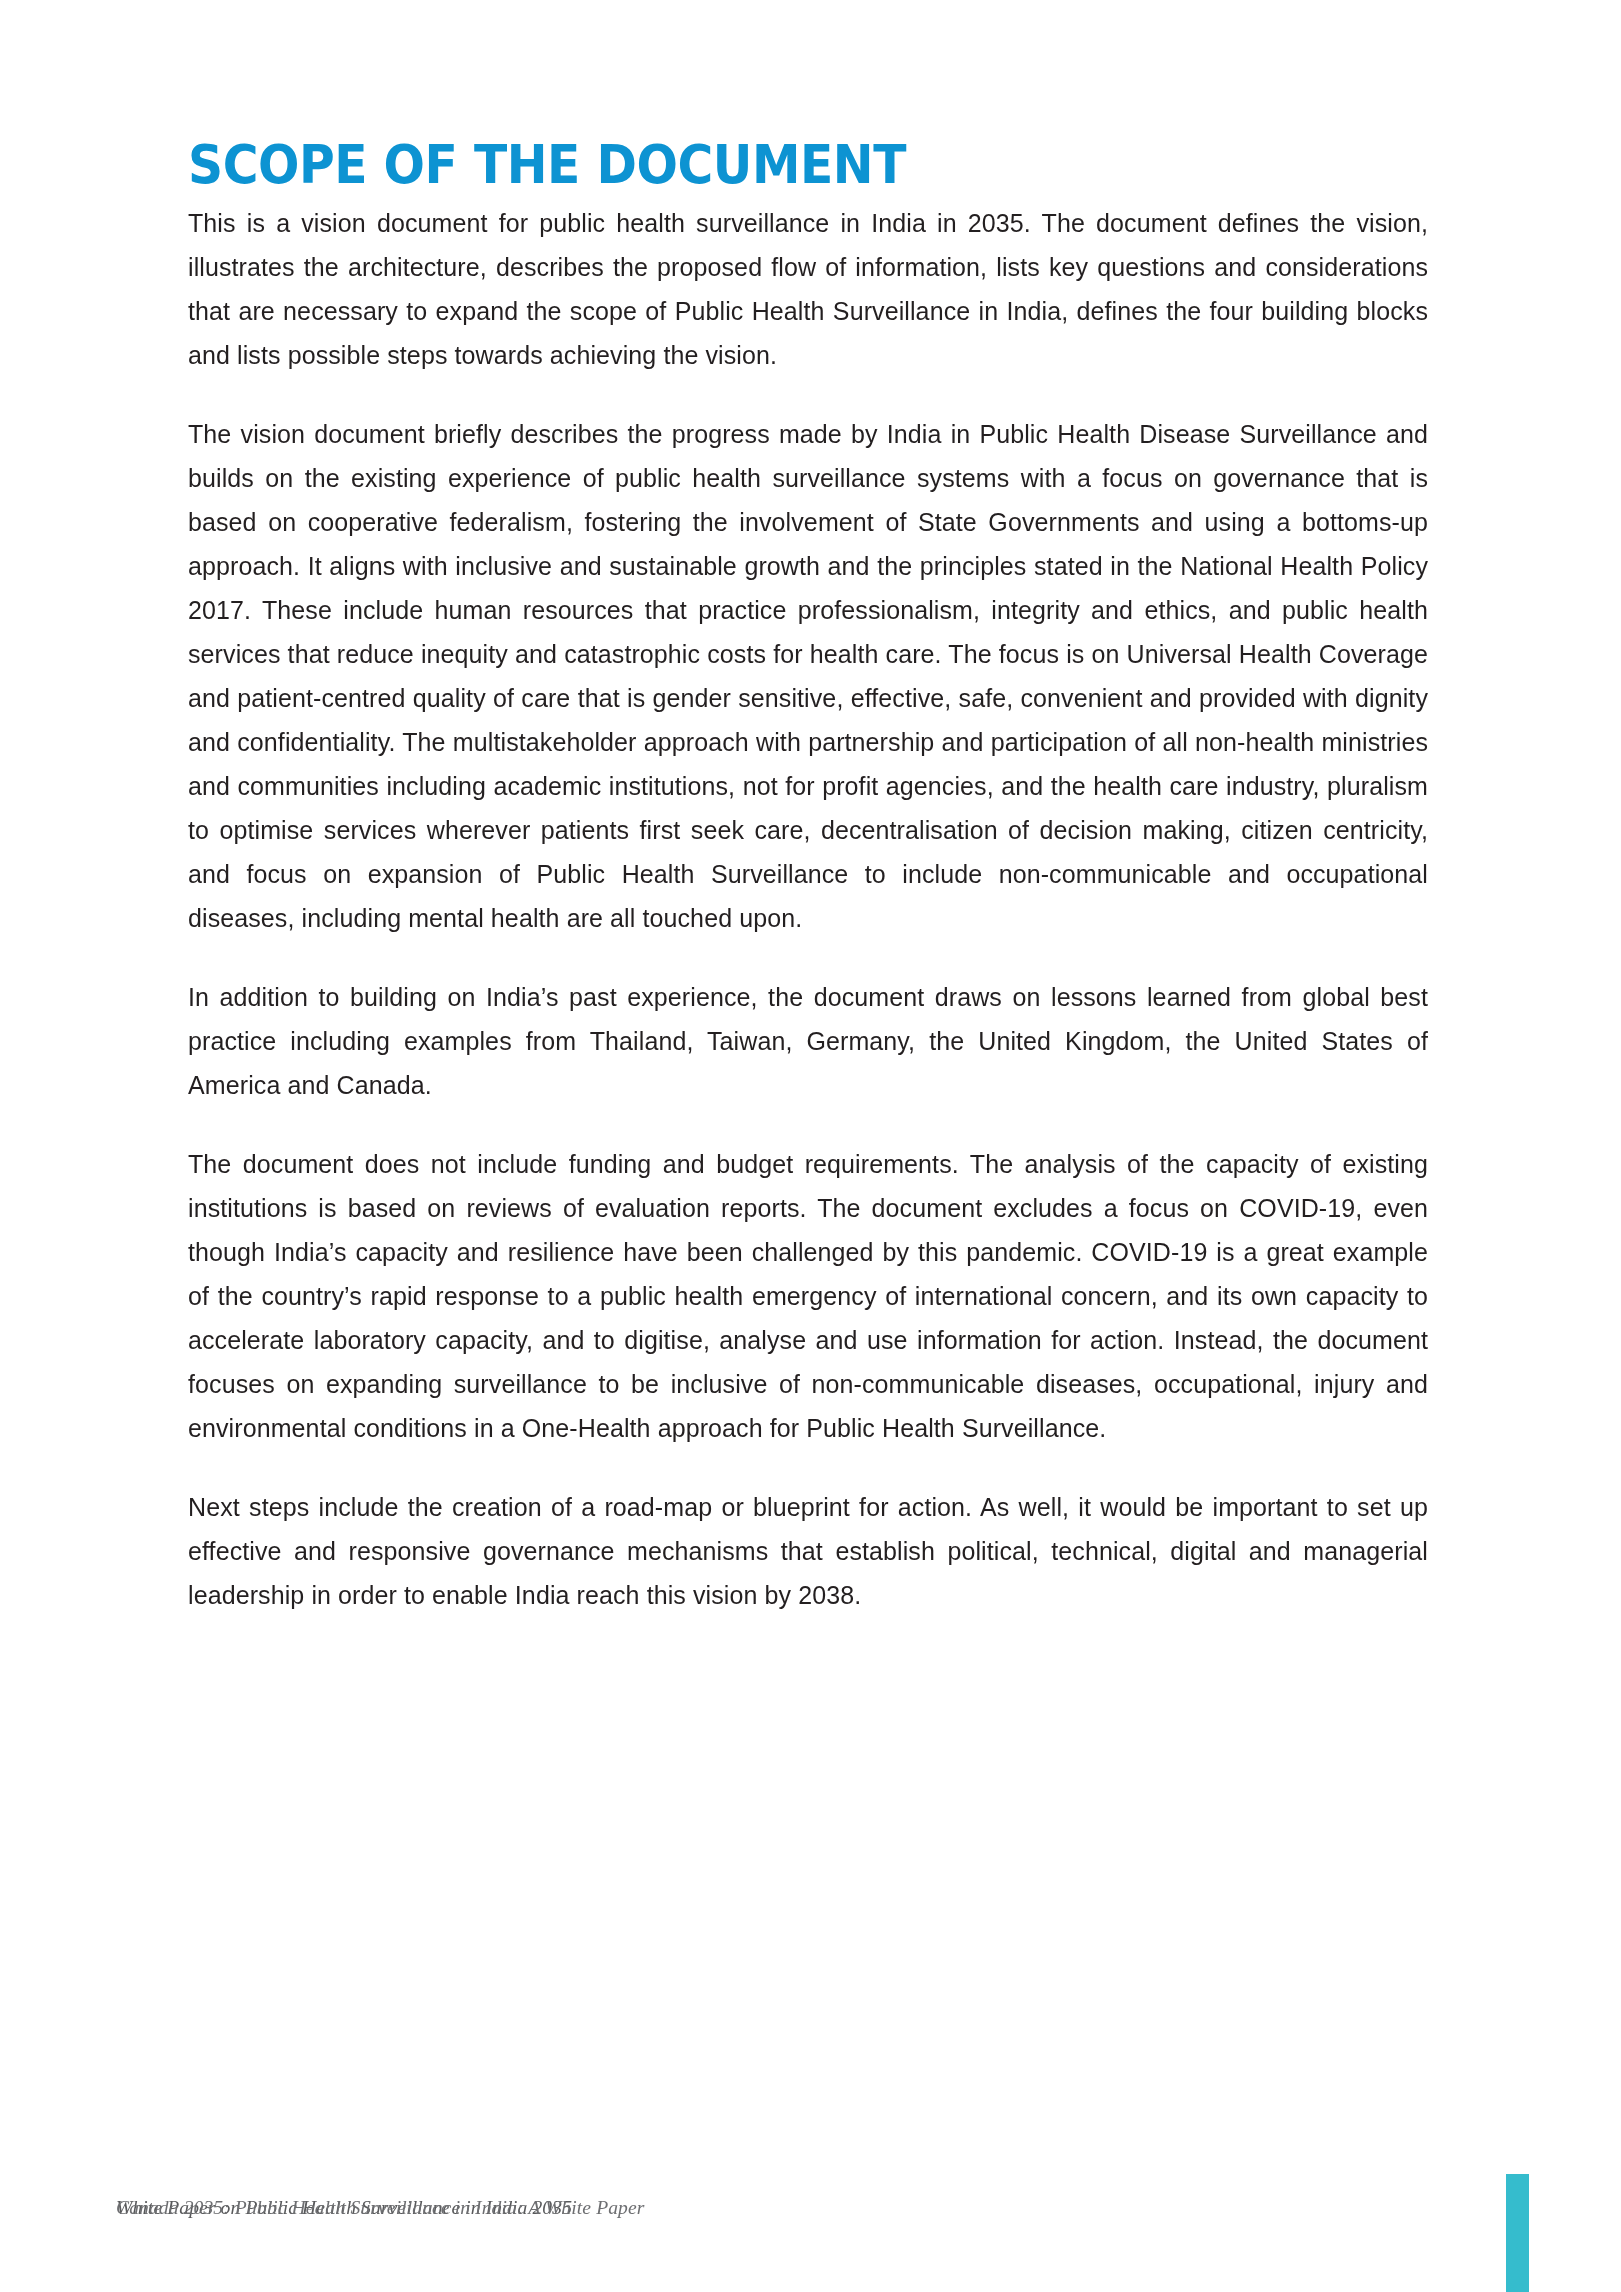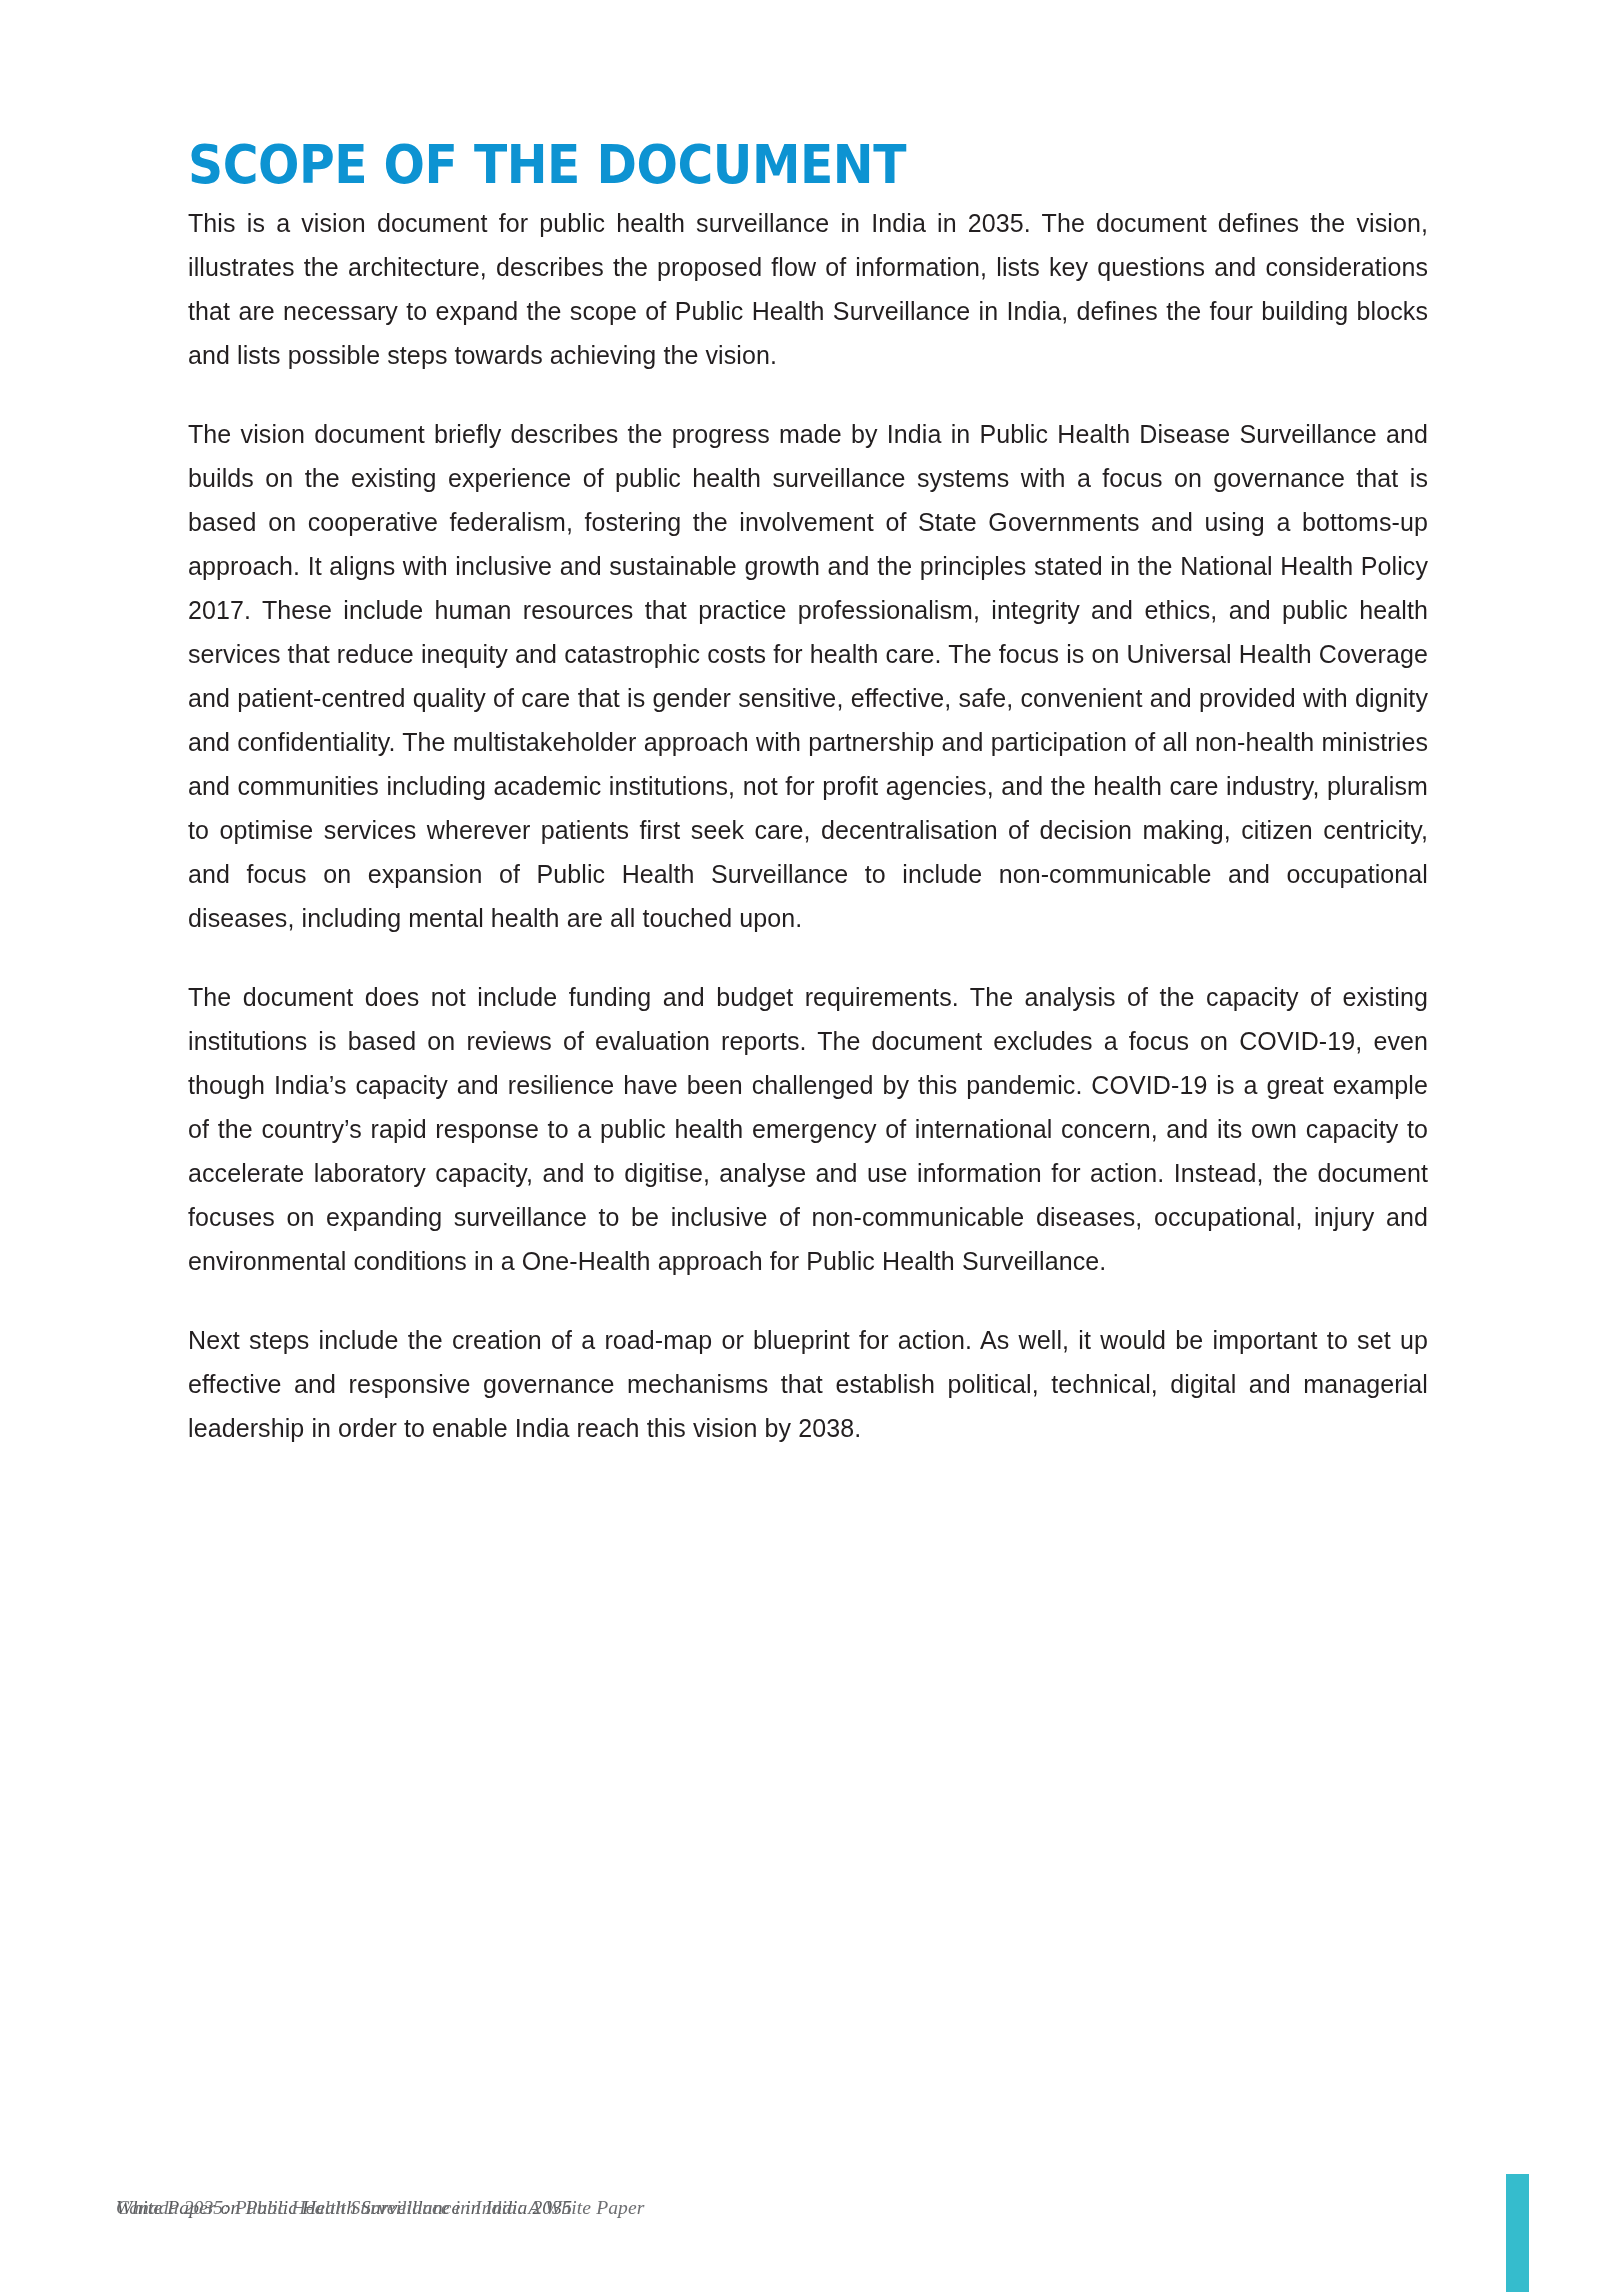--- a/index.html
+++ b/index.html
@@ -106,20 +106,21 @@
 </head>
 <body>
 
 <div class="page">
 
   <h1 class="doc-title">SCOPE OF THE DOCUMENT</h1>
 
   <div class="body-col">
     <p class="para">This is a vision document for public health surveillance in India in 2035. The document defines the vision, illustrates the architecture, describes the proposed flow of information, lists key questions and considerations that are necessary to expand the scope of Public Health Surveillance in India, defines the four building blocks and lists possible steps towards achieving the vision.</p>
     <p class="para">The vision document briefly describes the progress made by India in Public Health Disease Surveillance and builds on the existing experience of public health surveillance systems with a focus on governance that is based on cooperative federalism, fostering the involvement of State Governments and using a bottoms-up approach. It aligns with inclusive and sustainable growth and the principles stated in the National Health Policy 2017. These include human resources that practice professionalism, integrity and ethics, and public health services that reduce inequity and catastrophic costs for health care. The focus is on Universal Health Coverage and patient-centred quality of care that is gender sensitive, effective, safe, convenient and provided with dignity and confidentiality. The multistakeholder approach with partnership and participation of all non-health ministries and communities including academic institutions, not for profit agencies, and the health care industry, pluralism to optimise services wherever patients first seek care, decentralisation of decision making, citizen centricity, and focus on expansion of Public Health Surveillance to include non-communicable and occupational diseases, including mental health are all touched upon.</p>
+    <p class="para">In addition to building on India’s past experience, the document draws on lessons learned from global best practice including examples from Thailand, Taiwan, Germany, the United Kingdom, the United States of America and Canada.</p>
     <p class="para">The document does not include funding and budget requirements. The analysis of the capacity of existing institutions is based on reviews of evaluation reports. The document excludes a focus on COVID-19, even though India’s capacity and resilience have been challenged by this pandemic. COVID-19 is a great example of the country’s rapid response to a public health emergency of international concern, and its own capacity to accelerate laboratory capacity, and to digitise, analyse and use information for action. Instead, the document focuses on expanding surveillance to be inclusive of non-communicable diseases, occupational, injury and environmental conditions in a One-Health approach for Public Health Surveillance.</p>
     <p class="para">Next steps include the creation of a road-map or blueprint for action. As well, it would be important to set up effective and responsive governance mechanisms that establish political, technical, digital and managerial leadership in order to enable India reach this vision by 2038.</p>
   </div>
 
   <div class="footer">
     <div class="footer-line a">White Paper on Public Health Surveillance in India 2035</div>
     <div class="footer-line b">Canada 2035: Public Health Surveillance in India: A White Paper</div>
   </div>
 
   <div class="page-number-box">

